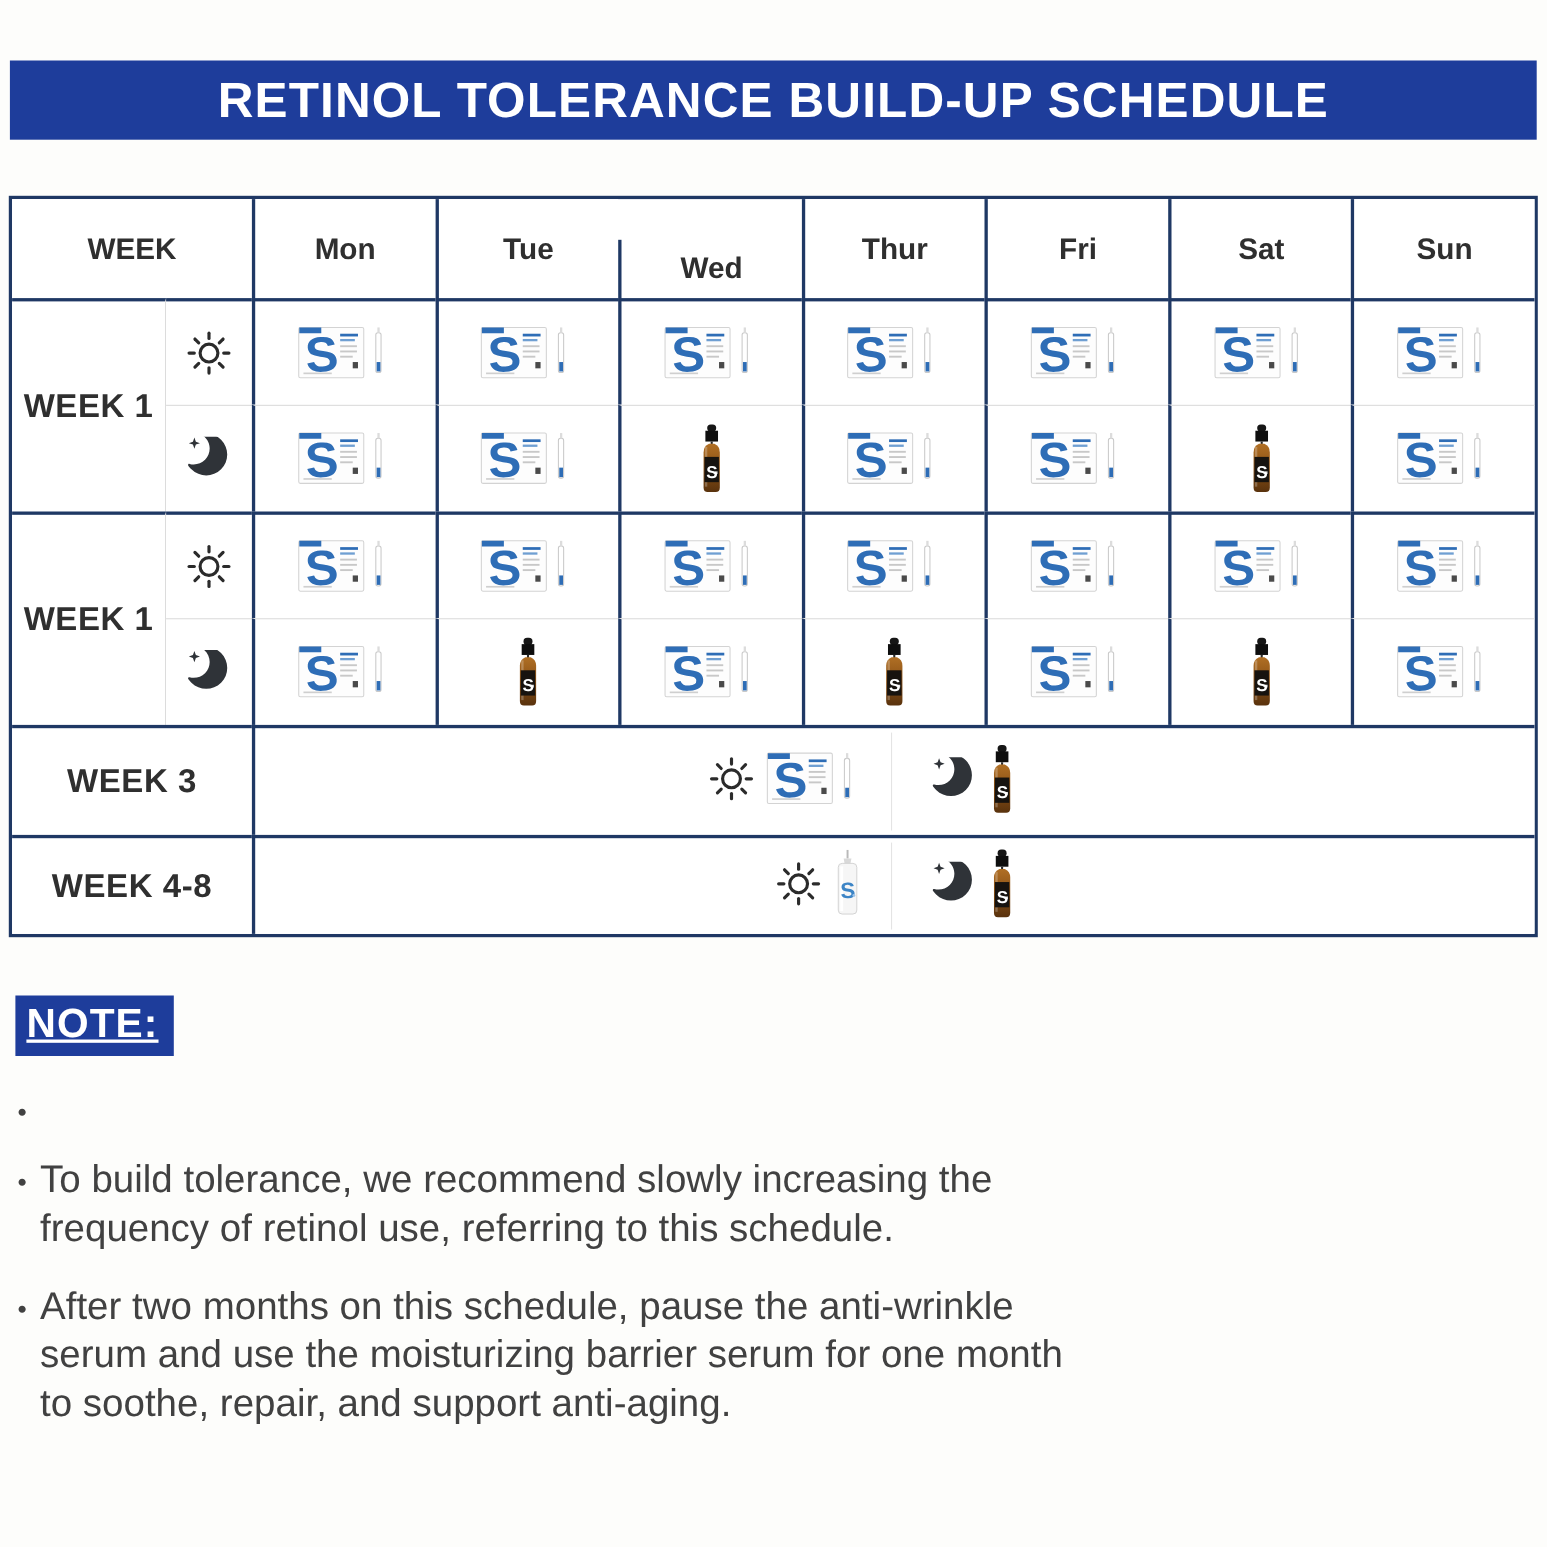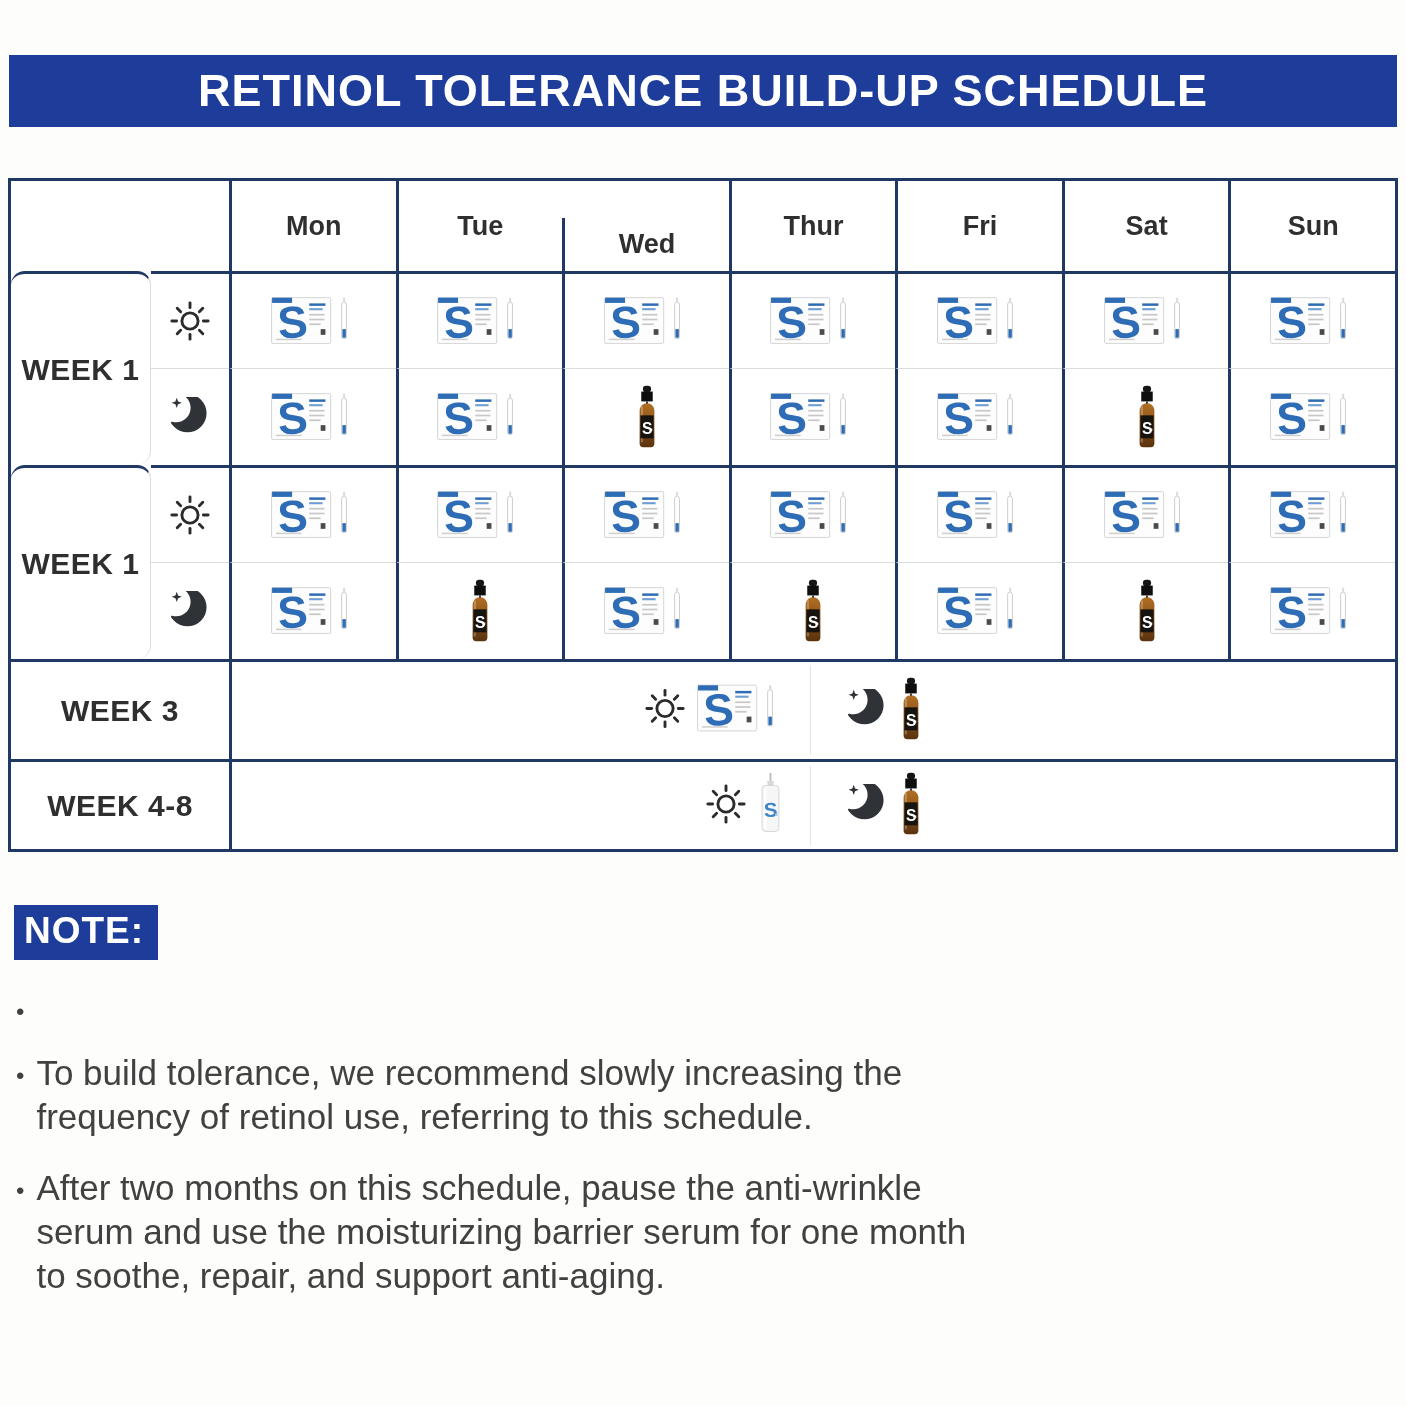--- a/index.html
+++ b/index.html
@@ -21,47 +21,48 @@
   .tbl{margin:51px 8px 0 8px;width:1390px;border:3px solid var(--border-navy);
     display:grid;background:#ffffff;
     grid-template-columns:140px 78px repeat(7,1fr);
     grid-template-rows:90px 97px 97px 97px 97px 100px 90px;}
   .c{display:flex;align-items:center;justify-content:center;background:#fff;position:relative;}
   .head{font-size:27px;font-weight:bold;color:var(--heading-text);}
   .wk-label{font-size:30px;font-weight:800;color:var(--heading-text);letter-spacing:.5px;}
   .bl{border-left:3px solid var(--border-navy);}
   .bt{border-top:3px solid var(--border-navy);}
   .bt-gray{border-top:1px solid var(--divider-gray);}
-  .br-gray{border-right:1px solid var(--divider-gray);border-radius:14px;}
+  .br-gray{border-right:1px solid var(--divider-gray);}
   .icon-cell span,.prod span{display:flex;align-items:center;justify-content:center;}
   
   .merged{position:relative;}
   .m-day{position:absolute;top:50%;transform:translateY(-50%);right:52.5%;
     display:flex;align-items:center;gap:10px;}
   .m-night{position:absolute;top:50%;transform:translateY(-50%);left:52.8%;
     display:flex;align-items:center;gap:8px;}
   .m-div{position:absolute;left:49.7%;top:4px;bottom:4px;width:1px;background:#e4e4e4;}
   
   .note-wrap{margin:53px 14px 0 14px;}
   .note-badge{display:inline-block;background:var(--banner-blue);color:#fff;
-    font-size:37px;font-weight:800;padding:5px 14px 8px 10px;letter-spacing:1px;}
+    font-size:37px;font-weight:800;padding:5px 14px 8px 10px;letter-spacing:1px;text-decoration:underline;}
   .bullets{margin:6px 18px 0 0;}
   .bullet-item{display:flex;margin-top:27px;}
   .dot{font-size:24px;color:var(--body-text);margin:13px 12px 0 2px;line-height:1;}
   .btext{font-size:35px;color:var(--body-text);line-height:1.26;white-space:pre-line;}
 </style>
 </head>
 <body>
 
 <div>
   <div class="banner">
     <h1>RETINOL TOLERANCE BUILD-UP SCHEDULE</h1>
   </div>
 
   <div class="tbl" id="schedule-grid">
+      <div class="c head" style="grid-area: 1 / 1 / auto / 3;">WEEK</div>
       <div class="c head bl" style="grid-area: 1 / 3;">Mon</div>
       <div class="c head bl" style="grid-area: 1 / 4;">Tue</div>
       <div class="c head bl" style="grid-area: 1 / 5; margin-top: 37px;">Wed</div>
       <div class="c head bl" style="grid-area: 1 / 6;">Thur</div>
       <div class="c head bl" style="grid-area: 1 / 7;">Fri</div>
       <div class="c head bl" style="grid-area: 1 / 8;">Sat</div>
       <div class="c head bl" style="grid-area: 1 / 9;">Sun</div>
       <div class="c wk-label bt br-gray" style="grid-area: 2 / 1 / 4;">WEEK 1</div>
       <div class="c icon-cell bt" style="grid-area: 2 / 2;">
         <span>

